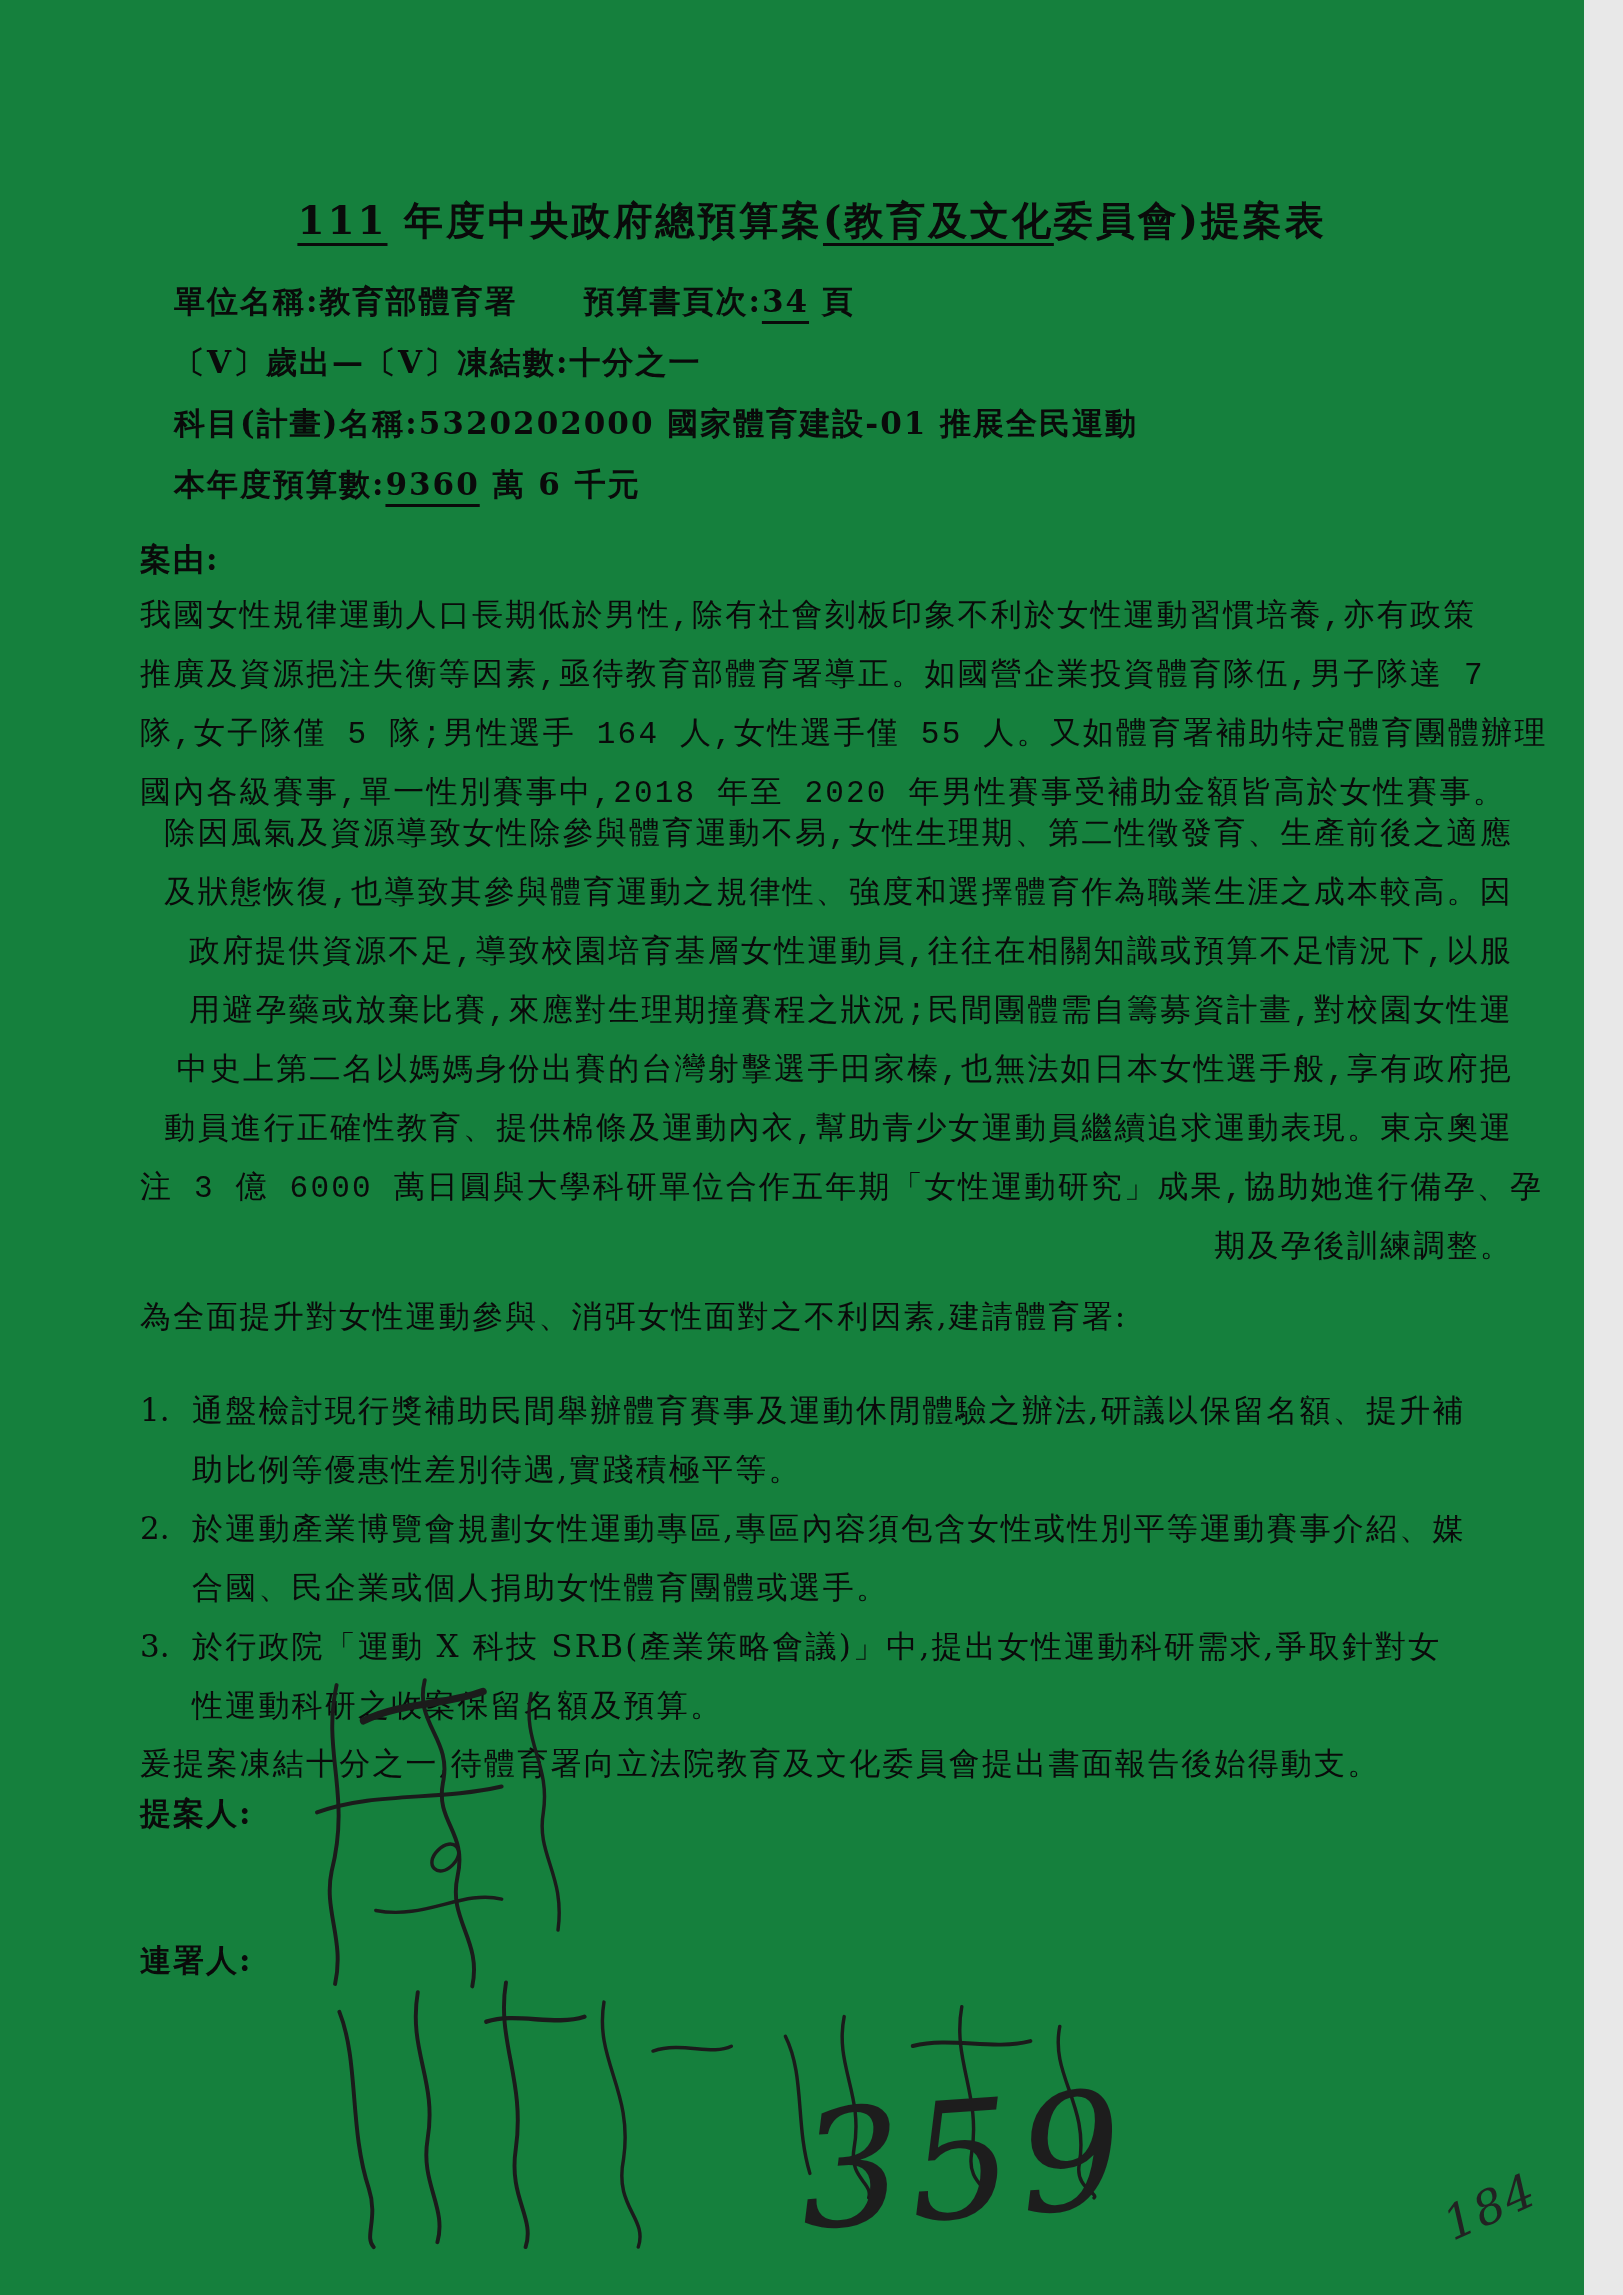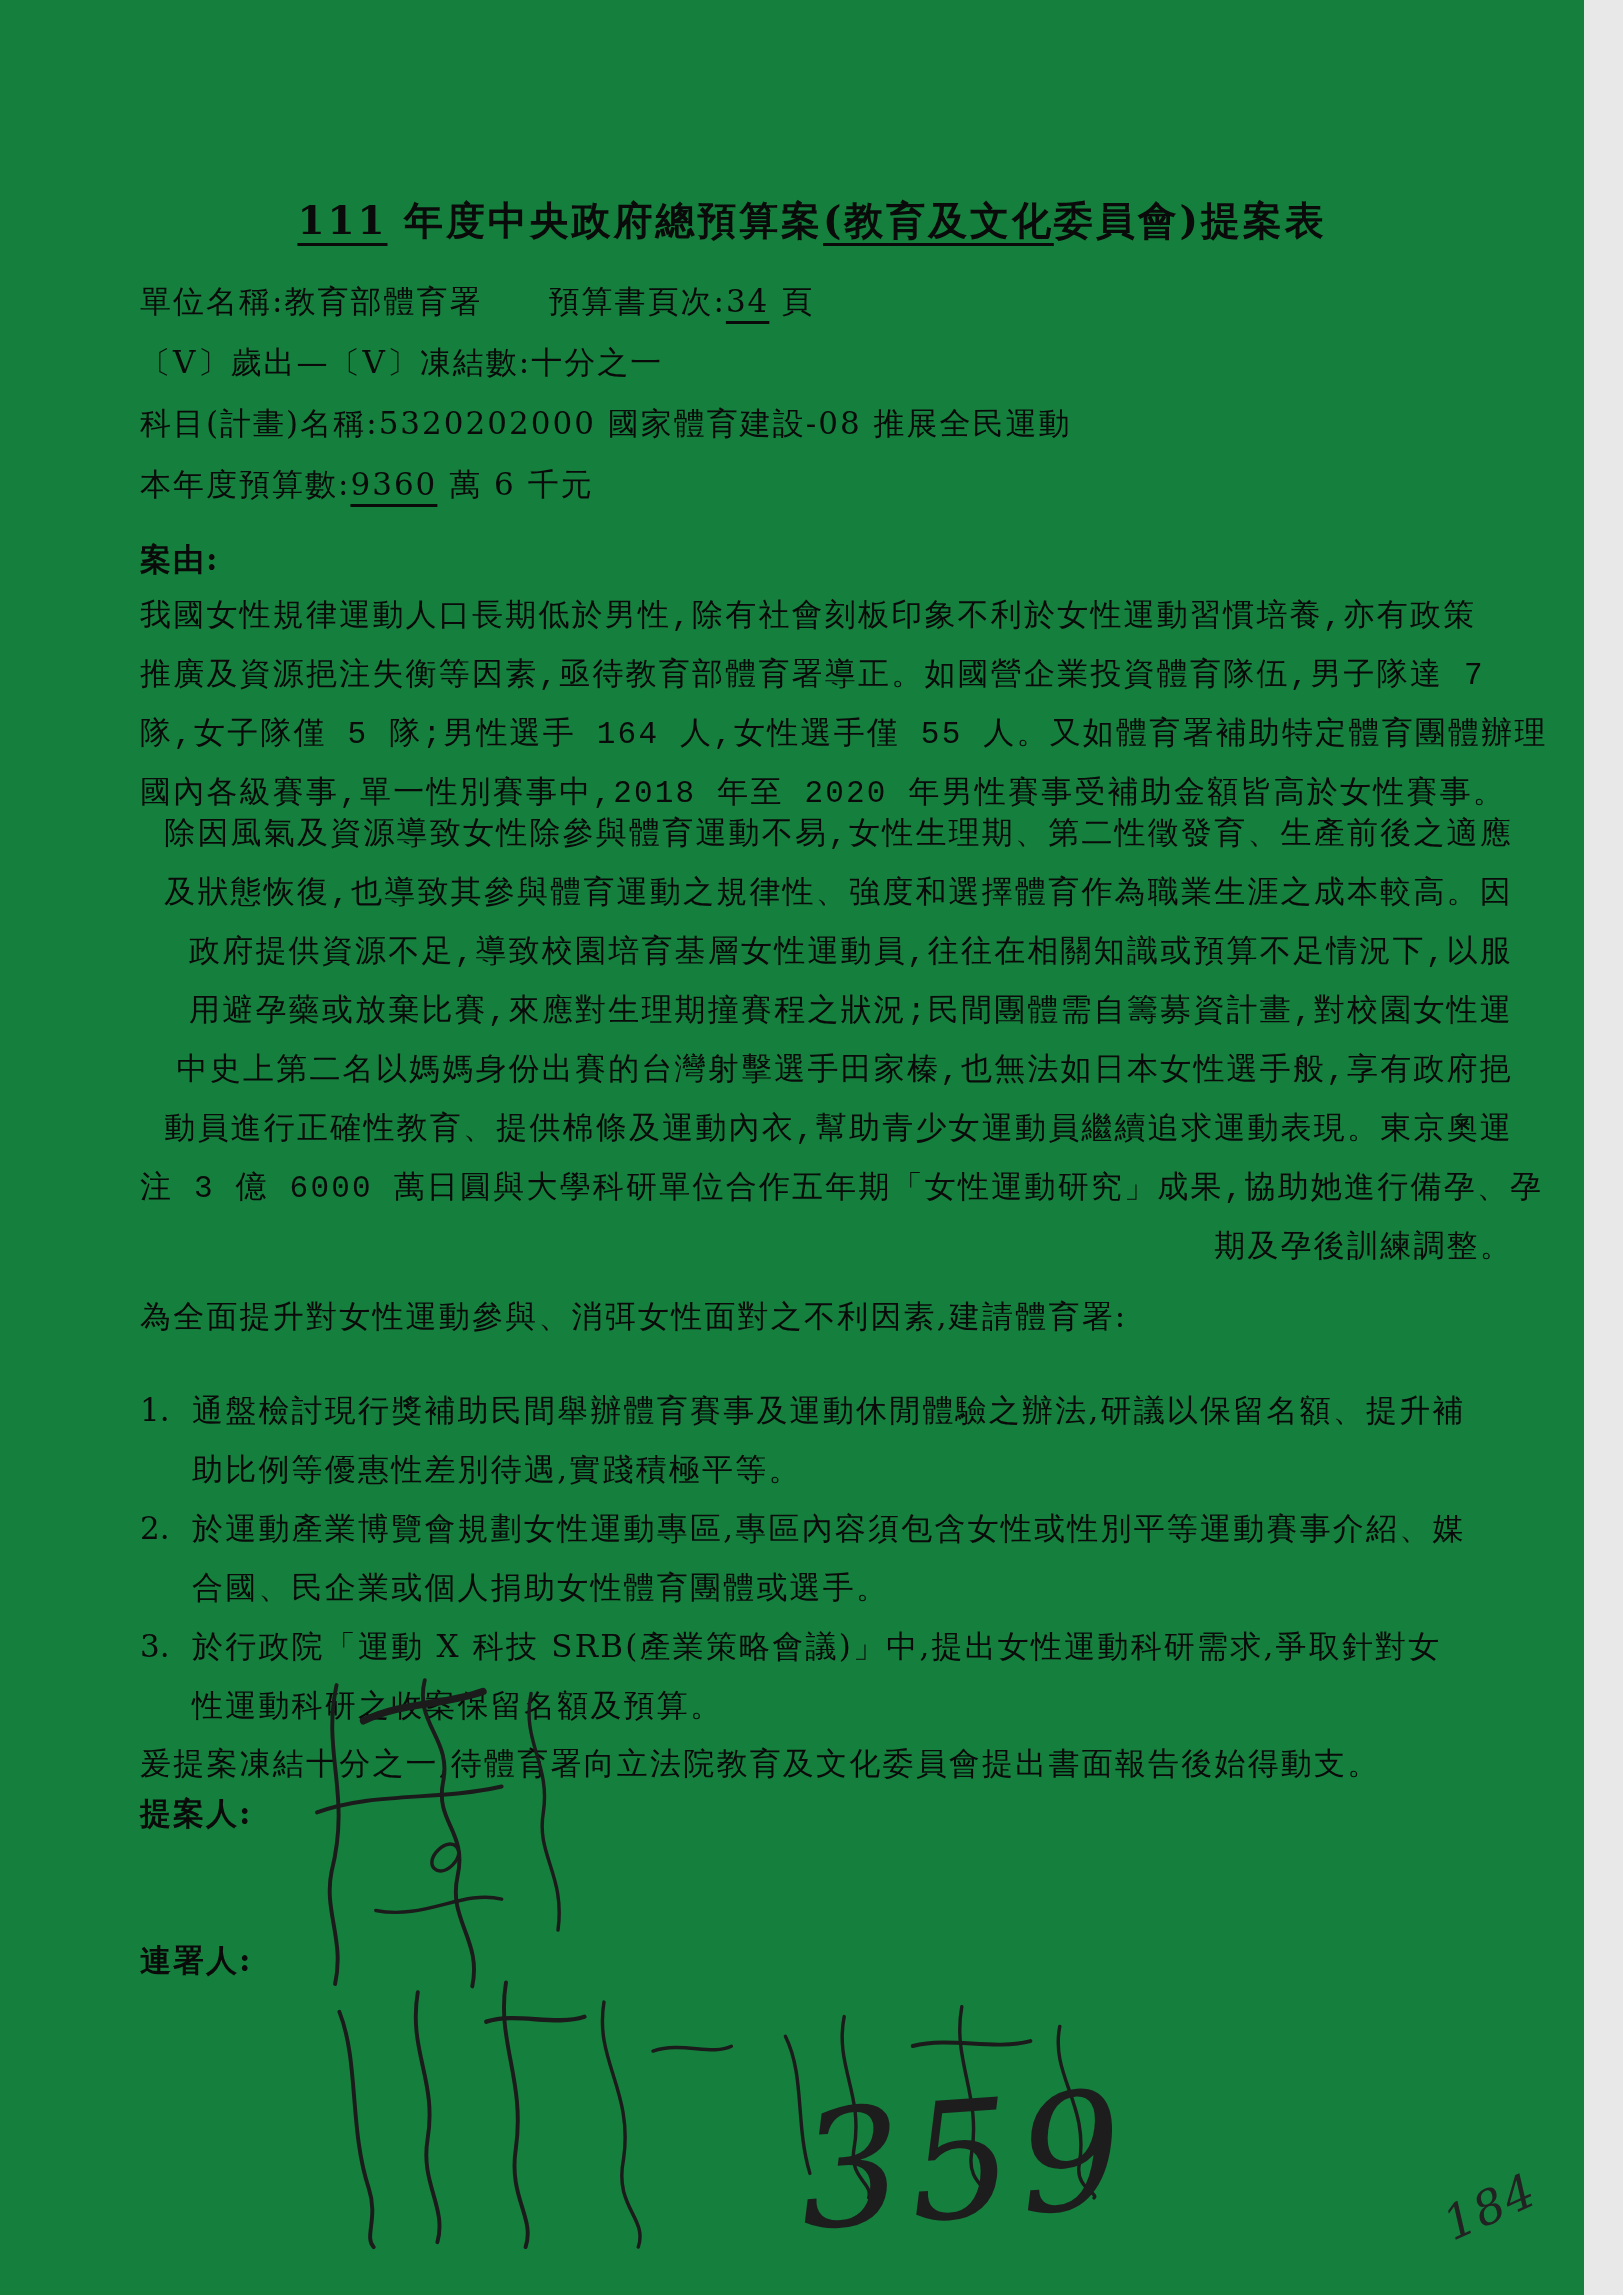--- a/index.html
+++ b/index.html
@@ -19,22 +19,22 @@
   }
   .u{
     text-decoration:underline;
     text-decoration-thickness:2.5px;
     text-underline-offset:8.8px;
   }
   .meta{
     position:absolute;left:140px;top:271px;width:1373px;
   }
   .meta-line{
-    font-size:31px;font-weight:normal;letter-spacing:2px;
-    line-height:61px;white-space:pre;
+    font-size:31px;font-weight:bold;letter-spacing:2px;
+    line-height:61px;white-space:pre;margin-left:34px;
   }
   .case-heading{
     position:absolute;left:140px;top:539px;
     font-size:31px;font-weight:bold;letter-spacing:2px;
   }
   .para{position:absolute;left:140px;width:1373px;font-family:Liberation Mono, monospace;}
   .para1{top:587px;}
   .para2{top:805px;text-align:right;}
   .intro{position:absolute;left:140px;top:1287px;text-align:center;}
   .list{position:absolute;left:140px;top:1381px;width:1373px;}
@@ -70,21 +70,21 @@
 </head>
 <body>
 
 <div class="page">
 
   <div class="title"><span class="u">111</span><span> 年度中央政府總預算案</span><span class="u">(教育及文化</span><span>委員會)提案表</span></div>
 
   <div class="meta">
       <div class="meta-line"><span>單位名稱:教育部體育署　　預算書頁次:</span><span class="u">34</span><span> 頁</span></div>
       <div class="meta-line"><span>〔V〕歲出—〔V〕凍結數:十分之一</span></div>
-      <div class="meta-line"><span>科目(計畫)名稱:5320202000 國家體育建設-08 推展全民運動</span></div>
+      <div class="meta-line"><span>科目(計畫)名稱:5320202000 國家體育建設-01 推展全民運動</span></div>
       <div class="meta-line"><span>本年度預算數:</span><span class="u">9360</span><span> 萬 6 千元</span></div>
     </div>
 
   <div class="case-heading">案由:</div>
 
   <div class="para para1">
       <div class="line">我國女性規律運動人口長期低於男性,除有社會刻板印象不利於女性運動習慣培養,亦有政策</div>
       <div class="line">推廣及資源挹注失衡等因素,亟待教育部體育署導正。如國營企業投資體育隊伍,男子隊達 7</div>
       <div class="line">隊,女子隊僅 5 隊;男性選手 164 人,女性選手僅 55 人。又如體育署補助特定體育團體辦理</div>
       <div class="line">國內各級賽事,單一性別賽事中,2018 年至 2020 年男性賽事受補助金額皆高於女性賽事。</div>

